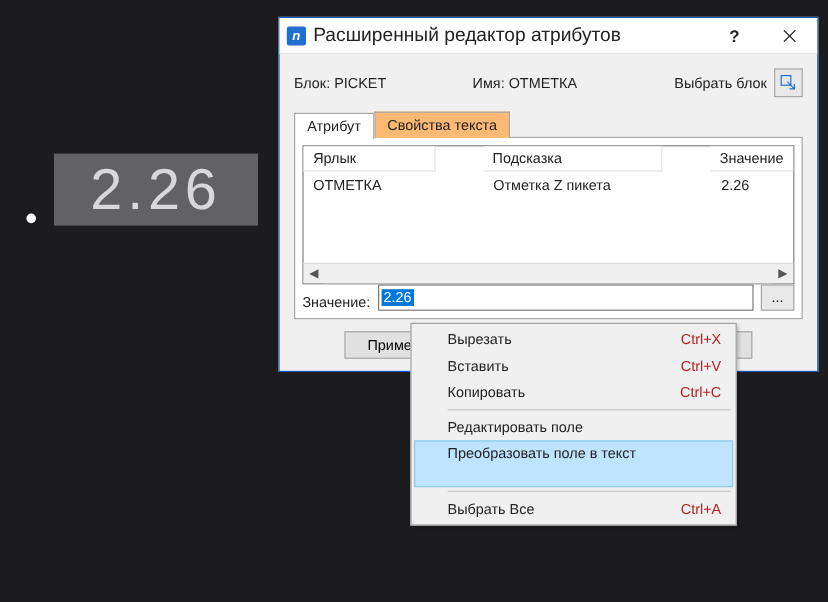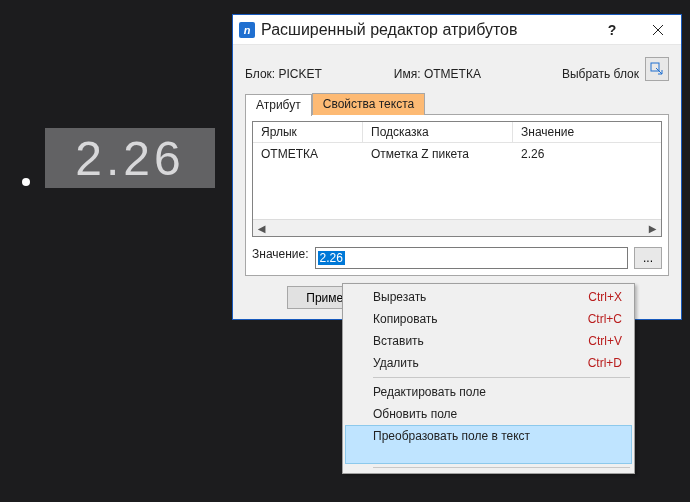--- a/index.html
+++ b/index.html
@@ -74,21 +74,21 @@
     height: 29px;
     display: flex;
     align-items: center;
     justify-content: center;
     font-size: 14px;
     color: #222;
     cursor: pointer;
   }
   .titlebar-btn.help { font-weight: bold; }
   .dialog-body { padding: 12px 12px 10px 12px; }
-  .row-top { display: flex; align-items: flex-end; margin-bottom: 12px; }
+  .row-top { display: flex; align-items: center; margin-bottom: 12px; }
   .lbl { color: #222; font-size: 12px; }
   .row-top .spacer1 { width: 72px; }
   .row-top .spacer2 { flex: 1; }
   .row-top .icon-btn {
     width: 24px;
     height: 24px;
     border: 1px solid #a7a7a7;
     background: #e8e8e8;
     margin-left: 6px;
     display: flex;
@@ -123,20 +123,21 @@
     padding: 6px;
     margin-top: -1px;
   }
   .table {
     width: 100%;
     background: #fff;
     border: 1px solid #828282;
   }
   .table-head, .table-row {
     display: flex;
+    gap: 40px;
   }
   .table-head .th {
     background: #fff;
     border-right: 1px solid #e3e3e3;
     border-bottom: 1px solid #e3e3e3;
     padding: 3px 8px;
     font-size: 12px;
     color: #222;
   }
   .th.c1 { width: 110px; }
@@ -164,22 +165,21 @@
     display: flex;
     align-items: center;
     justify-content: center;
     cursor: pointer;
     color: #555;
     font-size: 10px;
   }
   .hscroll .track { flex: 1; background: #f0f0f0; }
   .value-row {
     display: flex;
-    align-items: flex-start;
-    margin-top: 10px;
+    align-items: flex-end;
     gap: 6px;
   }
   .value-input {
     flex: 1;
     height: 22px;
     border: 1px solid #7a7a7a;
     background: #fff;
     padding: 0 2px;
     display: flex;
     align-items: center;
@@ -211,22 +211,22 @@
     border: 1px solid #a7a7a7;
     background: #e1e1e1;
     cursor: pointer;
     font-size: 12px;
     display: flex;
     align-items: center;
   }
   .context-menu {
     position: absolute;
     left: 342px;
-    top: 283px;
-    width: 293px;
+    top: 269px;
+    width: 272px;
     background: #f0f0f0;
     border: 1px solid #a0a0a0;
     box-shadow: 2px 2px 3px rgba(0,0,0,.25);
     padding: 2px;
     z-index: 100;
   }
   .ctx-item {
     display: flex;
     align-items: center;
     padding: 4px 10px 4px 28px;
@@ -328,35 +328,32 @@
     </div>
   </div>
 </div>
 
 <div class="context-menu">
   <div class="ctx-item">
     <span class="label">Вырезать</span>
     <span class="shortcut">Ctrl+X</span>
   </div>
   <div class="ctx-item">
+    <span class="label">Вставить</span>
+    <span class="shortcut">Ctrl+V</span>
+  </div>
+  <div class="ctx-item">
     <span class="label">Копировать</span>
     <span class="shortcut">Ctrl+C</span>
   </div>
-  <div class="ctx-item">
-    <span class="label">Вставить</span>
-    <span class="shortcut">Ctrl+V</span>
-  </div>
-  <div class="ctx-item">
-    <span class="label">Удалить</span>
-    <span class="shortcut">Ctrl+D</span>
-  </div>
   <div class="ctx-sep"></div>
   <div class="ctx-item">
     <span class="label">Редактировать поле</span>
-  </div>
-  <div class="ctx-item">
-    <span class="label">Обновить поле</span>
   </div>
   <div class="ctx-item hover">
     <span class="label">Преобразовать поле в текст</span>
   </div>
   <div class="ctx-sep"></div>
+  <div class="ctx-item">
+    <span class="label">Выбрать Все</span>
+    <span class="shortcut">Ctrl+A</span>
+  </div>
 </div>
 
 </body></html>

